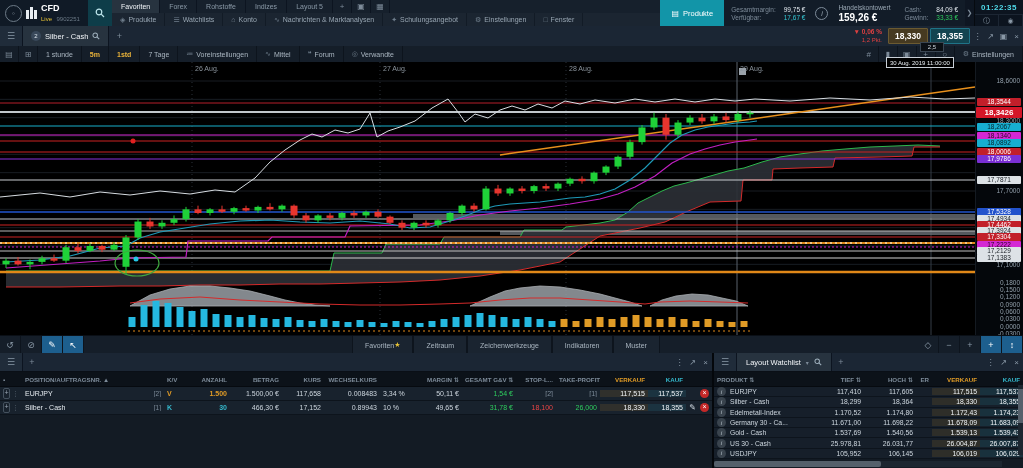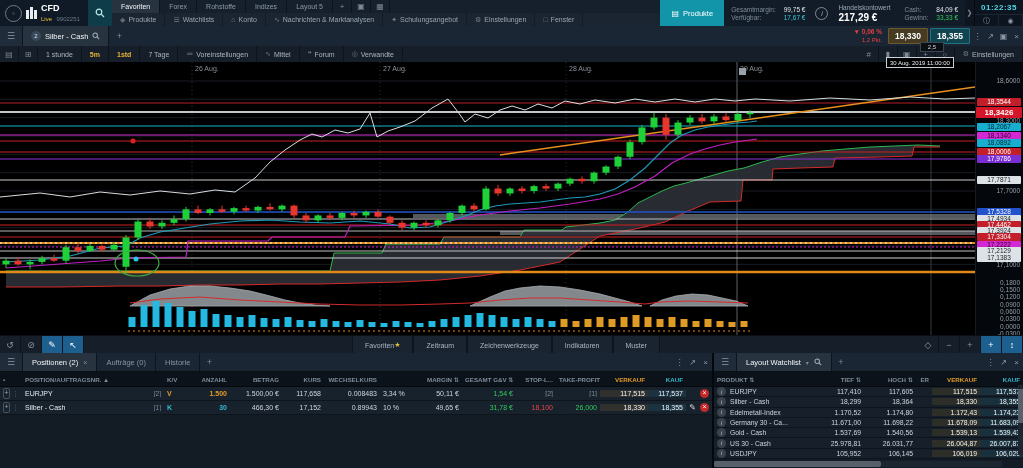--- a/index.html
+++ b/index.html
@@ -209,21 +209,21 @@
             <span class="acct-val">99,75 €</span>
           </div>
         <div class="acct-row">
             <span class="acct-lab">Verfügbar:</span>
             <span class="acct-val teal">17,67 €</span>
           </div>
       </div>
       <div class="circ">i</div>
       <div class="acct-col">
         <div class="hkw-lab">Handelskontowert</div>
-        <div class="hkw-val">217,29 €</div>
+        <div class="hkw-val">159,26 €</div>
       </div>
       <div class="acct-col">
         <div class="acct-row">
             <span class="acct-lab">Cash:</span>
             <span class="acct-val">84,09 €</span>
           </div>
         <div class="acct-row">
             <span class="acct-lab">Gewinn:</span>
             <span class="acct-val green">33,33 €</span>
           </div>
@@ -595,25 +595,20 @@
         <div class="bico on">+</div>
         <div class="bico on">↕</div>
       </div>
     </div>
   </div>
 
   <div id="bottom">
     <div id="positions">
       <div class="ptabbar">
         <div class="cbox">☰</div>
-        <div id="postabs" style="display:flex">
-            <div class="ptab active">Positionen (2)<span class="x">×</span></div>
-            <div class="ptab">Aufträge (0)</div>
-            <div class="ptab">Historie</div>
-          </div>
         <div class="pplus">+</div>
         <div class="pfill"></div>
         <div class="wicon">⋮</div>
         <div class="wicon">↗</div>
         <div class="wicon">×</div>
       </div>
       <div class="thead" id="poshead">
           <div class="th left" style="width: 22px;">▪</div>
           <div class="th left" style="width: 142px;">POSITION/AUFTRAGSNR. ▲</div>
           <div class="th left" style="width: 26px;">K/V</div>

